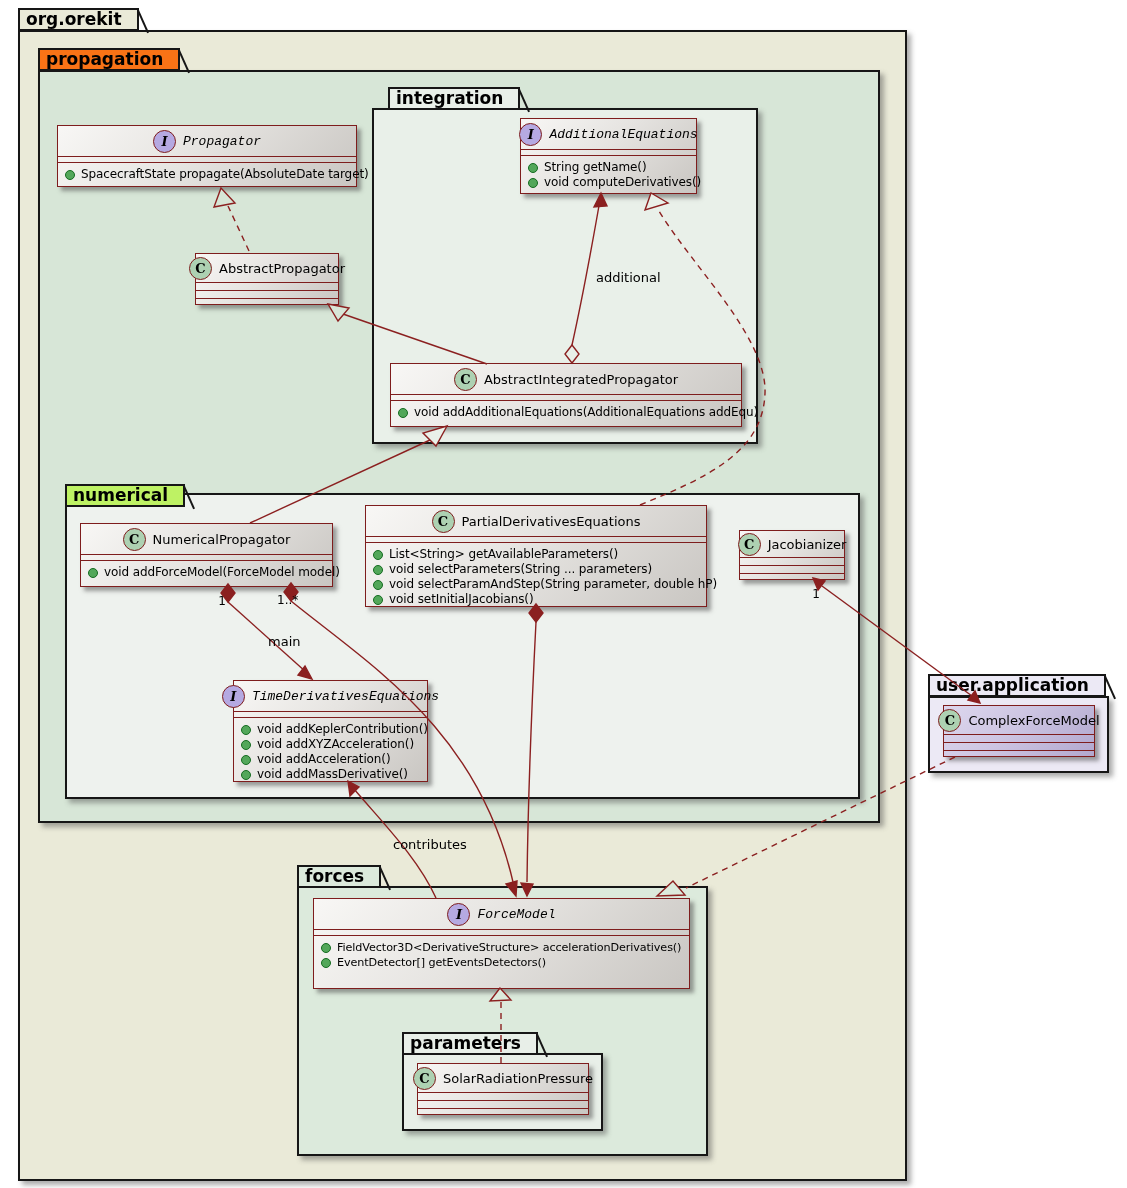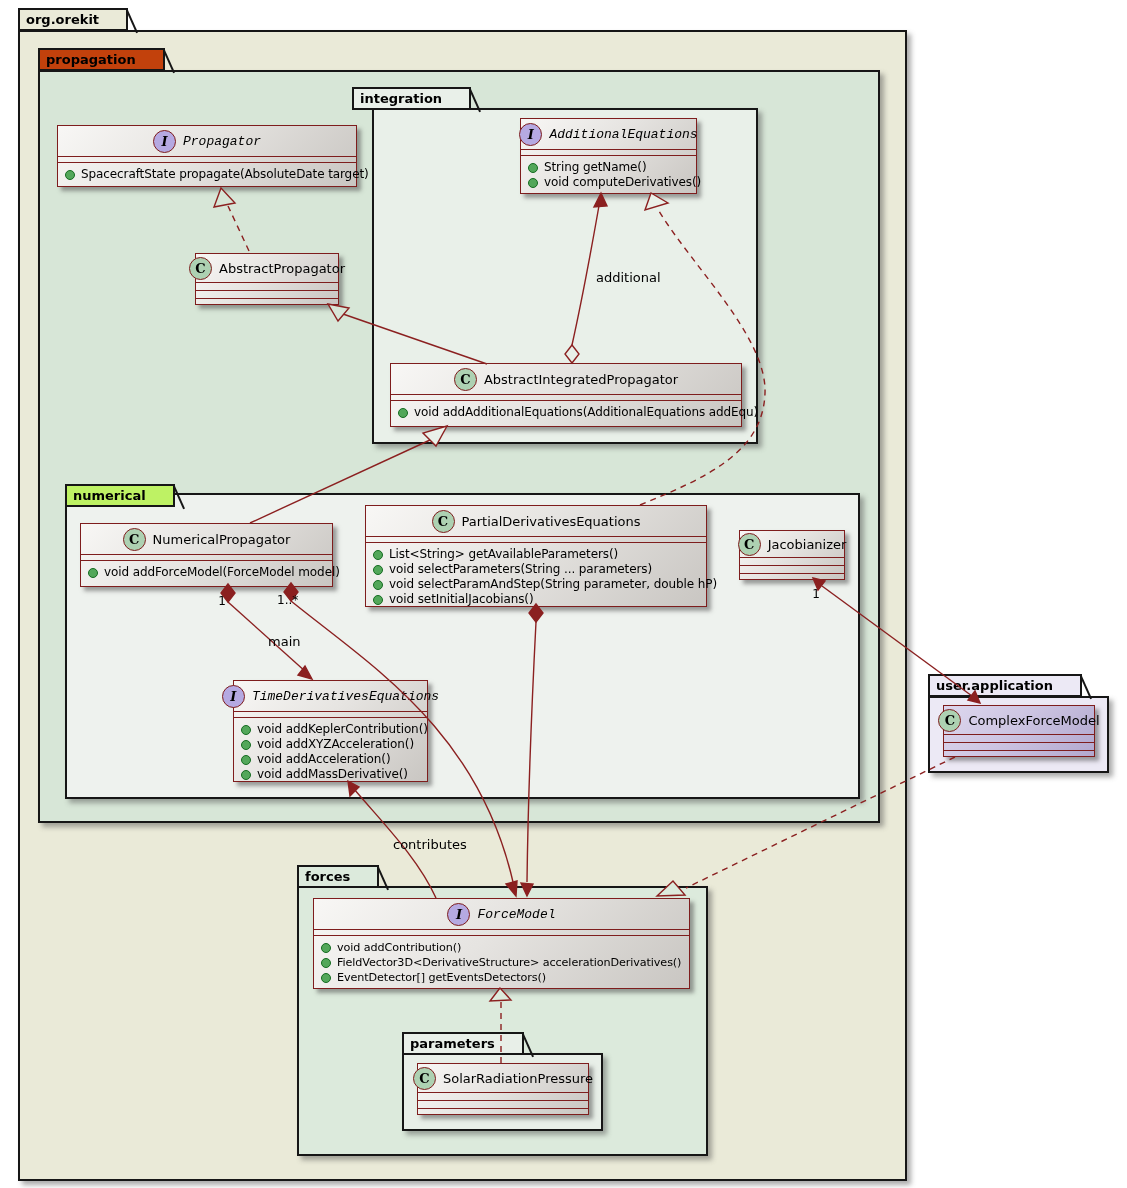--- a/index.html
+++ b/index.html
@@ -1,21 +1,21 @@
 <!DOCTYPE html>
 <html><head>
 <meta charset="utf-8">
 <style>
   html,body{margin:0;padding:0;background:#ffffff;font-family:"DejaVu Sans","Liberation Sans",sans-serif;color:#000;}
   #canvas{position:relative;width:1127px;height:1188px;background:#fff;overflow:hidden;}
 
   
   .pkg{position:absolute;border:2px solid #161616;box-shadow:4px 4px 5px rgba(70,70,70,.45);}
-  .pkg-tab{position:absolute;border:2px solid #161616;font-weight:bold;font-size:13px;
-           padding:1px 27px 1px 6px;line-height:17px;z-index:6;white-space:nowrap;}
+  .pkg-tab{position:absolute;border:2px solid #161616;font-weight:bold;font-size:17px;
+           padding:1px 15px 1px 6px;line-height:17px;z-index:6;white-space:nowrap;}
   .pkg-tab::after{content:"";position:absolute;right:-7px;top:-1px;width:2px;height:25px;
            background:#161616;transform:rotate(-24deg);}
 
   
   .cls{position:absolute;border:1.5px solid #7e1d1d;z-index:10;
        background:linear-gradient(135deg,#f8f7f5 0%,#e6e4e1 45%,#c9c6c2 100%);
        box-shadow:3.5px 3.5px 4px rgba(70,70,70,.5);}
   .cls.purple{background:linear-gradient(135deg,#ddd7ee 0%,#cdc5e2 45%,#b2a8cf 100%);}
   .cls-title{display:flex;align-items:center;justify-content:center;gap:7px;height:30px;
        border-bottom:1.5px solid #7e1d1d;font-size:13px;white-space:nowrap;}
@@ -38,24 +38,24 @@
 </style>
 </head>
 <body>
 
 <div id="canvas">
 
   <div class="pkg" style="left:18px;top:30px;width:885px;height:1147px;background:#eaead8;z-index:1;"></div>
   <div class="pkg-tab" style="left:18px;top:8px;background:#eaead8;">org.orekit</div>
 
   <div class="pkg" style="left:38px;top:70px;width:838px;height:749px;background:#d7e6d7;z-index:2;"></div>
-  <div class="pkg-tab" style="left:38px;top:48px;background:#c2410c;">propagation</div>
+  <div class="pkg-tab" style="left:38px;top:48px;background:#f97316;">propagation</div>
 
   <div class="pkg" style="left:372px;top:108px;width:382px;height:332px;background:#e9f0e9;z-index:3;"></div>
-  <div class="pkg-tab" style="left:352px;top:87px;background:#e9f0e9;">integration</div>
+  <div class="pkg-tab" style="left:388px;top:87px;background:#e9f0e9;">integration</div>
 
   <div class="pkg" style="left:65px;top:493px;width:791px;height:302px;background:#eef2ee;z-index:3;"></div>
   <div class="pkg-tab" style="left:65px;top:460px;background:#bef264;margin-top:24px;">numerical</div>
 
   <div class="pkg" style="left:297px;top:886px;width:407px;height:266px;background:#dceadc;z-index:2;"></div>
   <div class="pkg-tab" style="left:297px;top:865px;background:#dceadc;">forces</div>
 
   <div class="pkg" style="left:402px;top:1053px;width:197px;height:74px;background:#e8efe8;z-index:3;"></div>
   <div class="pkg-tab" style="left:402px;top:1032px;background:#e8efe8;">parameters</div>
 
@@ -201,24 +201,20 @@
     <div class="band"></div>
   </div>
 
   <div class="cls" style="left:313px;top:898px;width:375px;height:89px;">
     <div class="cls-title">
       <span class="spot i">I</span>
       <span class="iname">ForceModel</span>
     </div>
     <div class="band"></div>
     <ul class="cls-methods" style="font-size:11.2px;">
-      <li>
-          <span class="dot"></span>
-          <span>void addContribution()</span>
-        </li>
       <li>
           <span class="dot"></span>
           <span>FieldVector3D&lt;DerivativeStructure&gt; accelerationDerivatives()</span>
         </li>
       <li>
           <span class="dot"></span>
           <span>EventDetector[] getEventsDetectors()</span>
         </li>
     </ul>
   </div>

